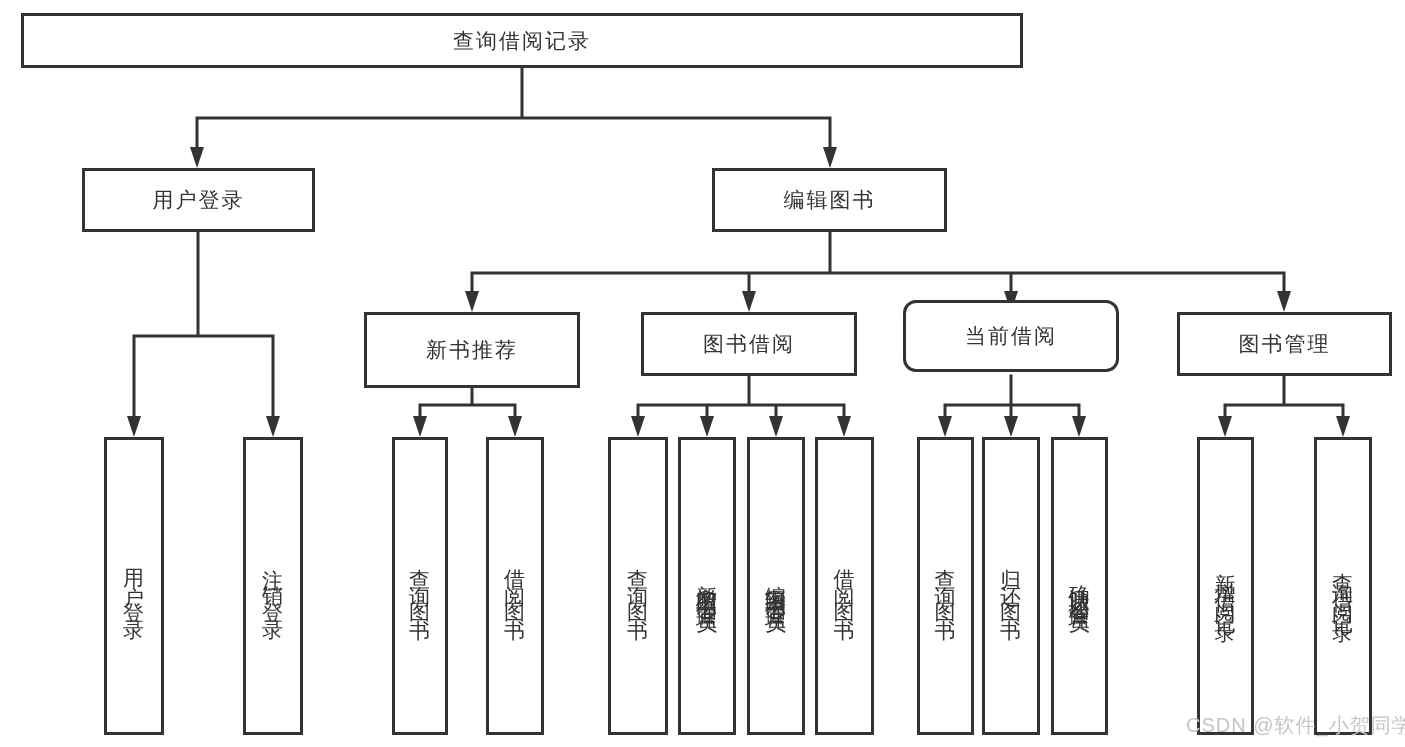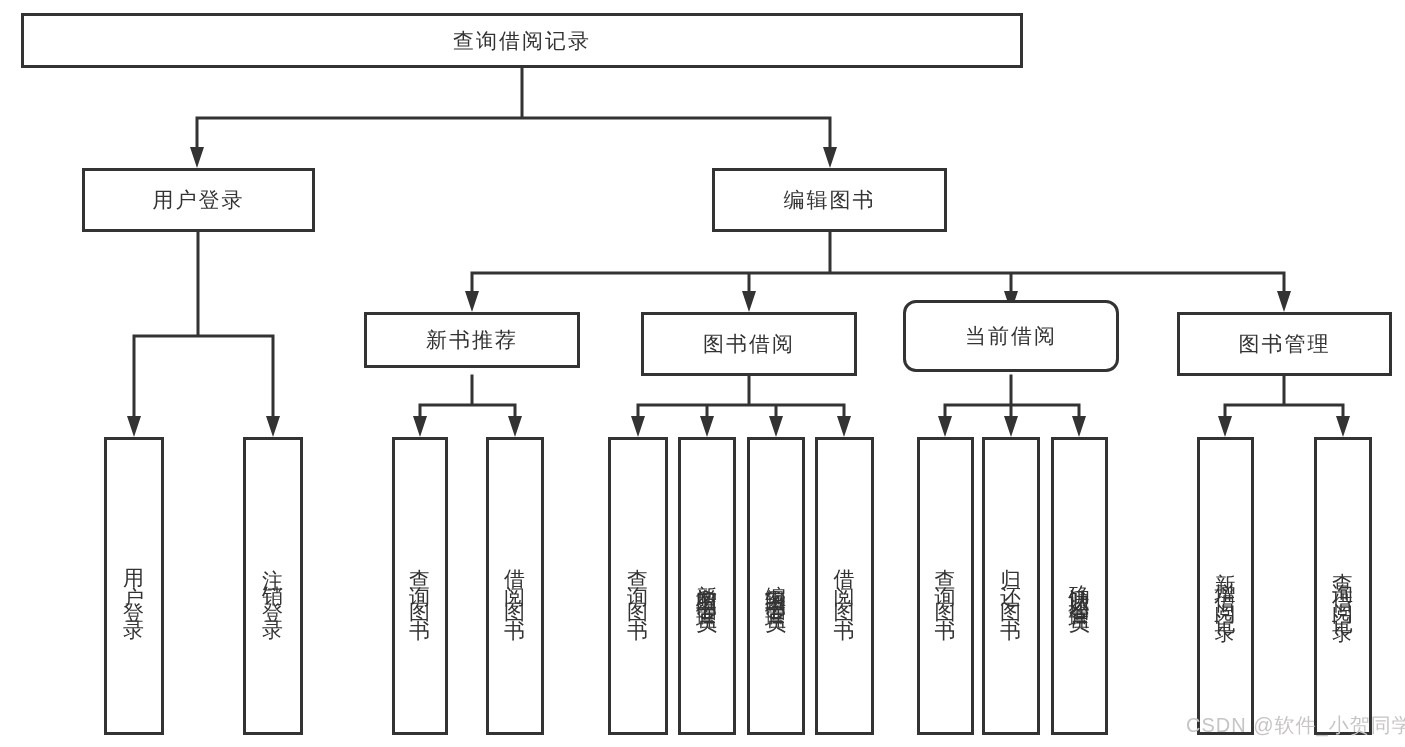--- a/index.html
+++ b/index.html
@@ -74,21 +74,21 @@
     <span>查询借阅记录</span>
   </div>
 
   <div class="box hbox" style="left:82px;top:168px;width:233px;height:64px;">
     <span>用户登录</span>
   </div>
   <div class="box hbox" style="left:712px;top:168px;width:235px;height:64px;">
     <span>编辑图书</span>
   </div>
 
-  <div class="box hbox" style="left:364px;top:312px;width:216px;height:56px;">
+  <div class="box hbox" style="left:364px;top:312px;width:216px;height:76px;">
     <span>新书推荐</span>
   </div>
   <div class="box hbox" style="left:641px;top:312px;width:216px;height:64px;">
     <span>图书借阅</span>
   </div>
   <div class="box hbox" style="left:903px;top:300px;width:216px;height:72px;border-radius:13px;">
     <span>当前借阅</span>
   </div>
   <div class="box hbox" style="left:1177px;top:312px;width:215px;height:64px;">
     <span>图书管理</span>

